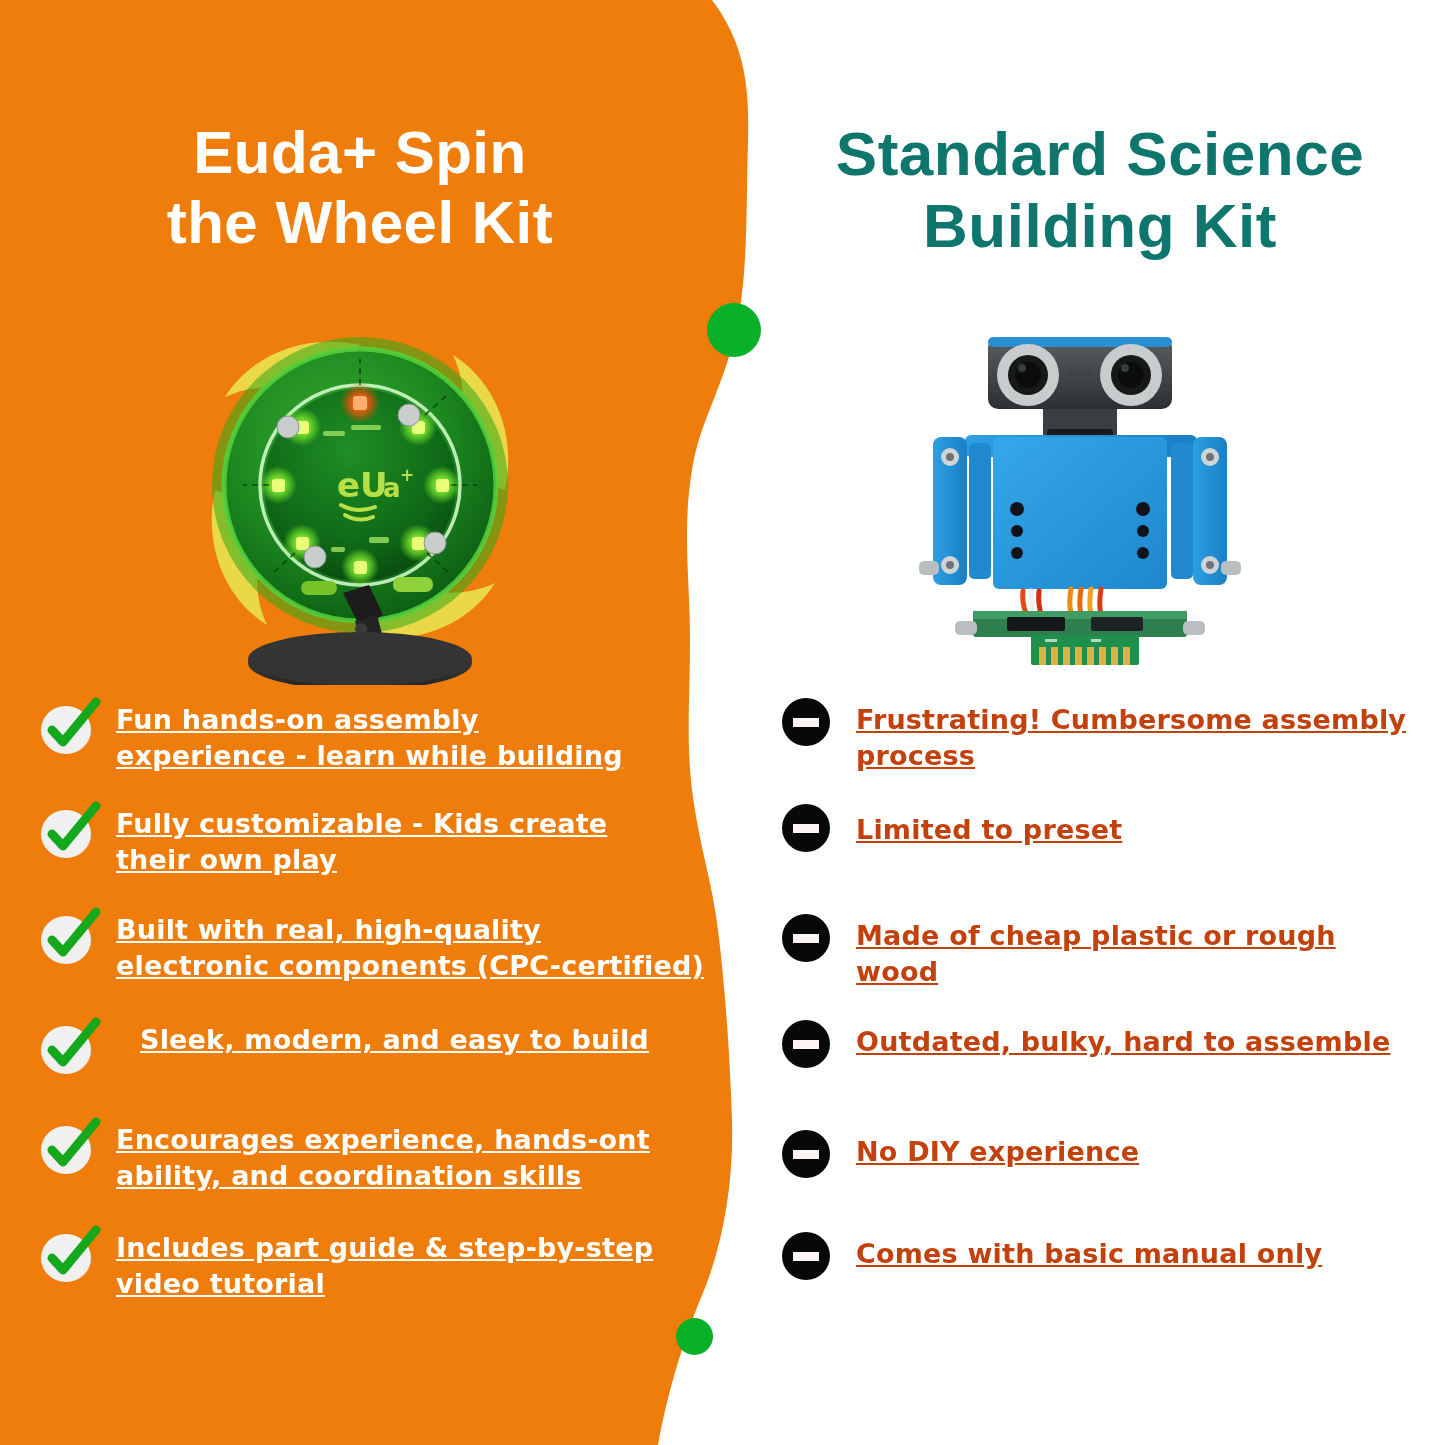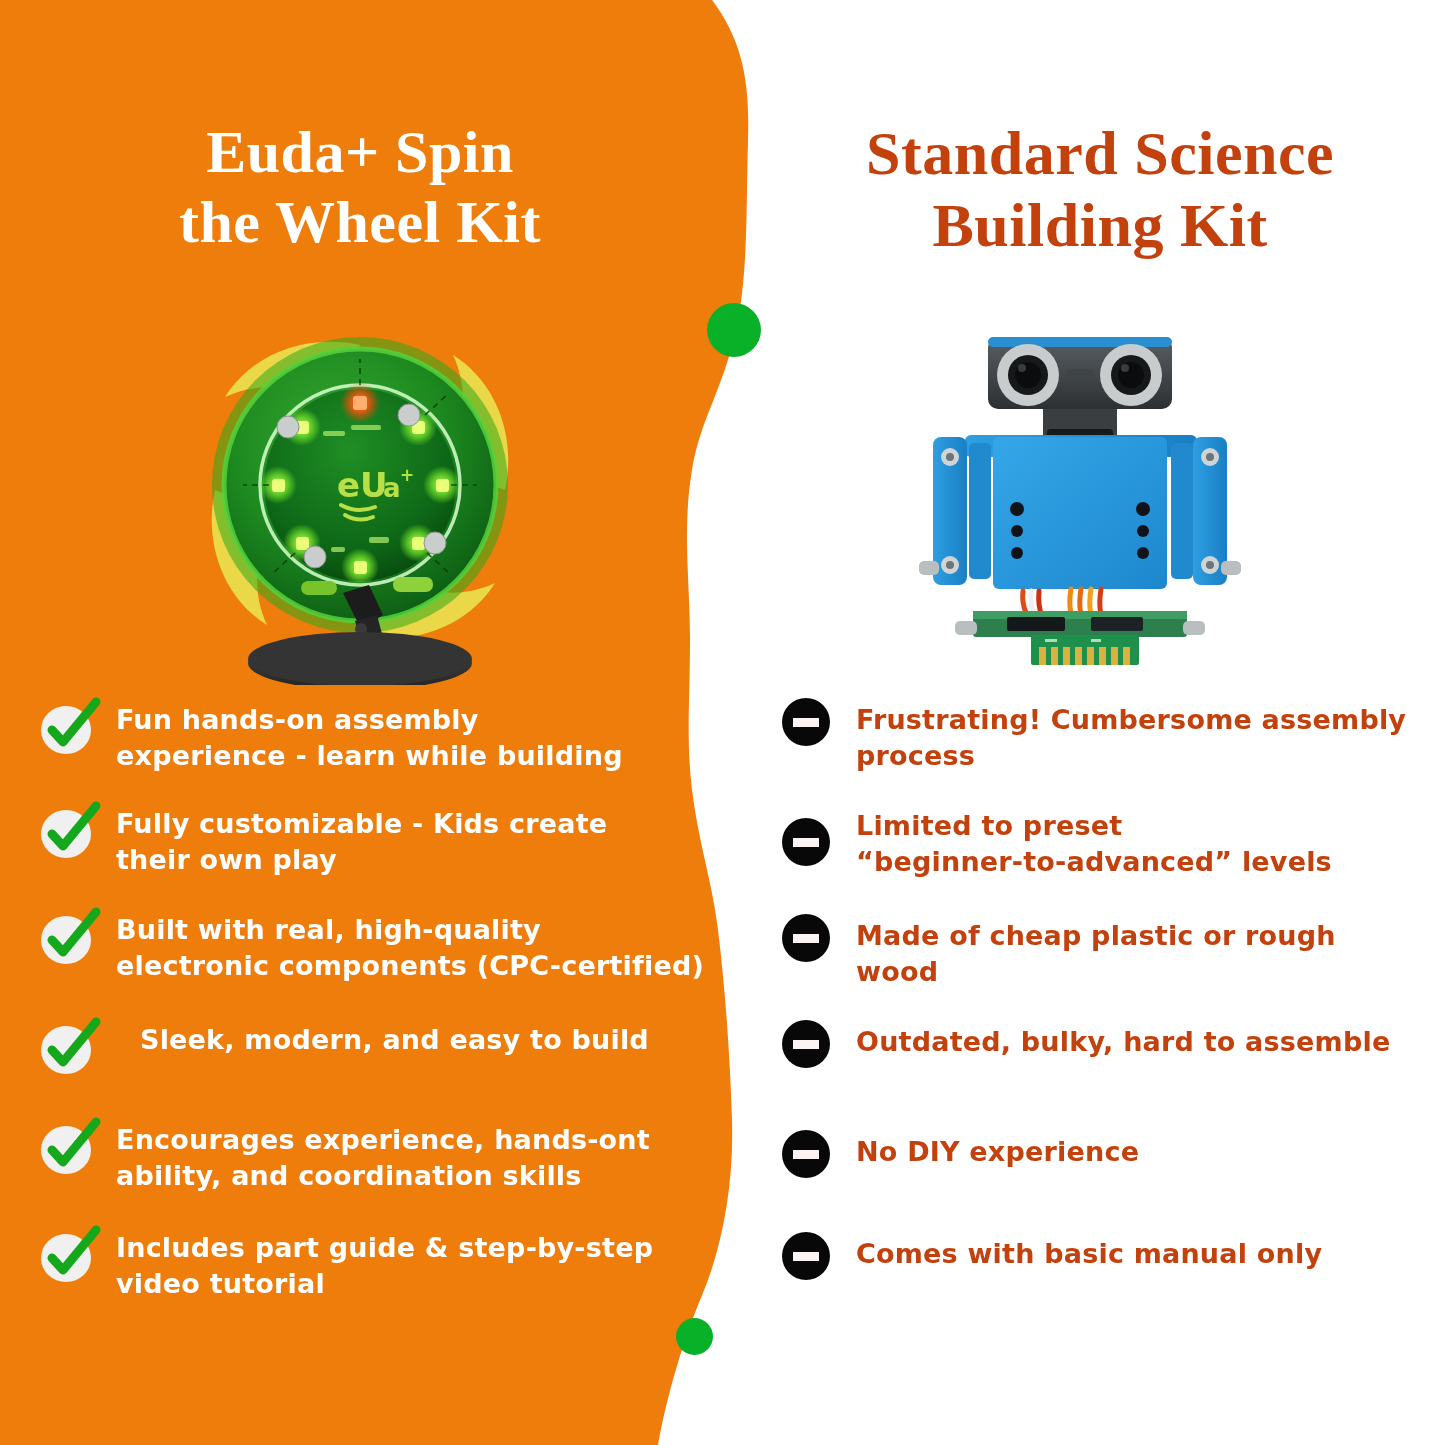--- a/index.html
+++ b/index.html
@@ -48,37 +48,37 @@
     left: 676px;
     top: 1318px;
     width: 37px;
     height: 37px;
   }
 
   
   .title {
     position: absolute;
     text-align: center;
-    font-family: Liberation Serif, serif;
+    font-family: Liberation Sans, sans-serif;
     font-weight: bold;
     line-height: 1.16;
     letter-spacing: 0.5px;
   }
   .title-left {
     left: 30px;
     top: 118px;
     width: 660px;
     color: #ffffff;
     font-size: 60px;
   }
   .title-right {
     left: 760px;
     top: 118px;
     width: 680px;
-    color: #c2410c;
+    color: #0f766e;
     font-size: 62px;
   }
   .title .line { display: block; }
 
   
   .product {
     position: absolute;
   }
   .product-left {
     left: 155px;
@@ -139,20 +139,21 @@
     width: 26px;
     height: 9px;
     background: #FCF3F3;
   }
 
   .bullet-text {
     flex: 1 1 auto;
     line-height: 1.34;
     font-weight: bold;
     letter-spacing: 0.2px;
+    text-decoration: underline;
   }
   .list-left .bullet-text {
     color: #ffffff;
     font-size: 27px;
     margin-left: 18px;
     margin-top: 2px;
   }
   .list-right .bullet-text {
     color: #c2410c;
     font-size: 27px;
@@ -508,21 +509,20 @@
         <span>process</span>
       </span>
     </div>
 
     <div class="bullet" style="top:106px; left:0; width:640px;align-items:center;">
       <span class="bullet-icon icon-minus">
           <span class="bar"></span>
         </span>
       <span class="bullet-text">
         <span>Limited to preset</span><br>
-        <span>“beginner-to-advanced” levels</span>
       </span>
     </div>
 
     <div class="bullet" style="top:216px; left:0; width:640px;justify-content:center;">
       <span class="bullet-icon icon-minus">
           <span class="bar"></span>
         </span>
       <span class="bullet-text">
         <span>Made of cheap plastic or rough wood</span>
       </span>

